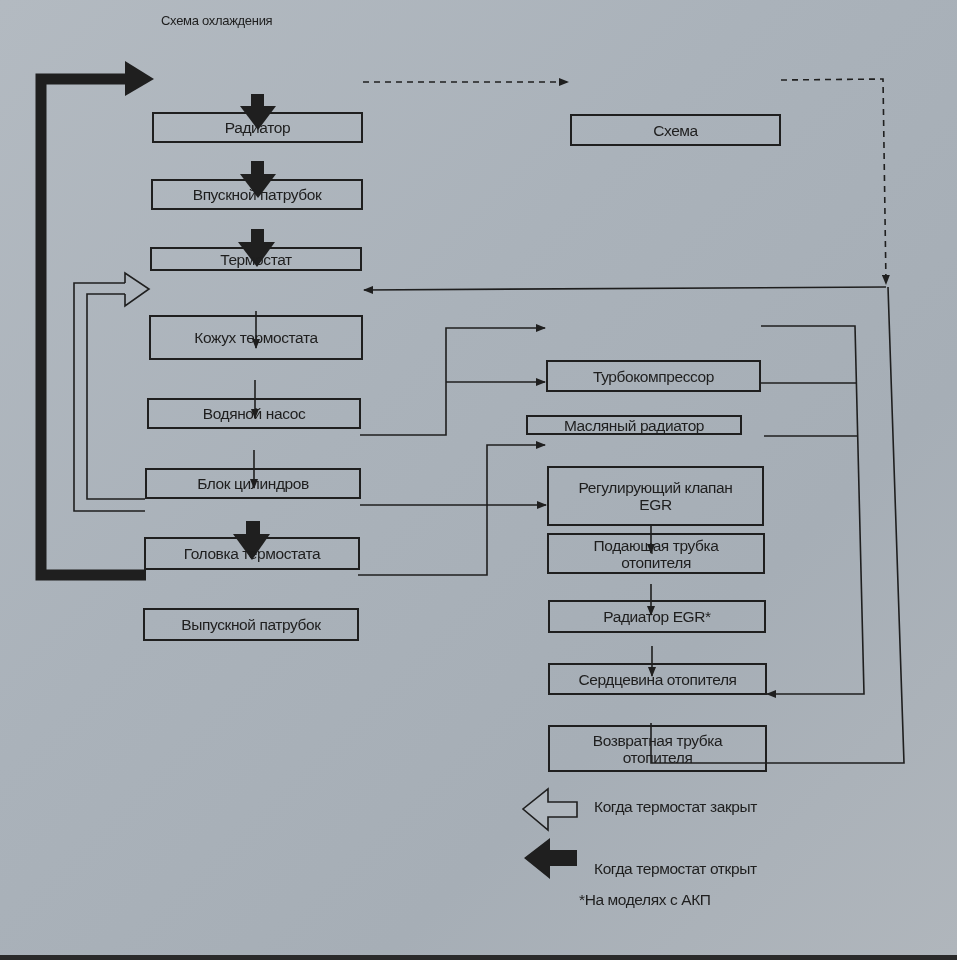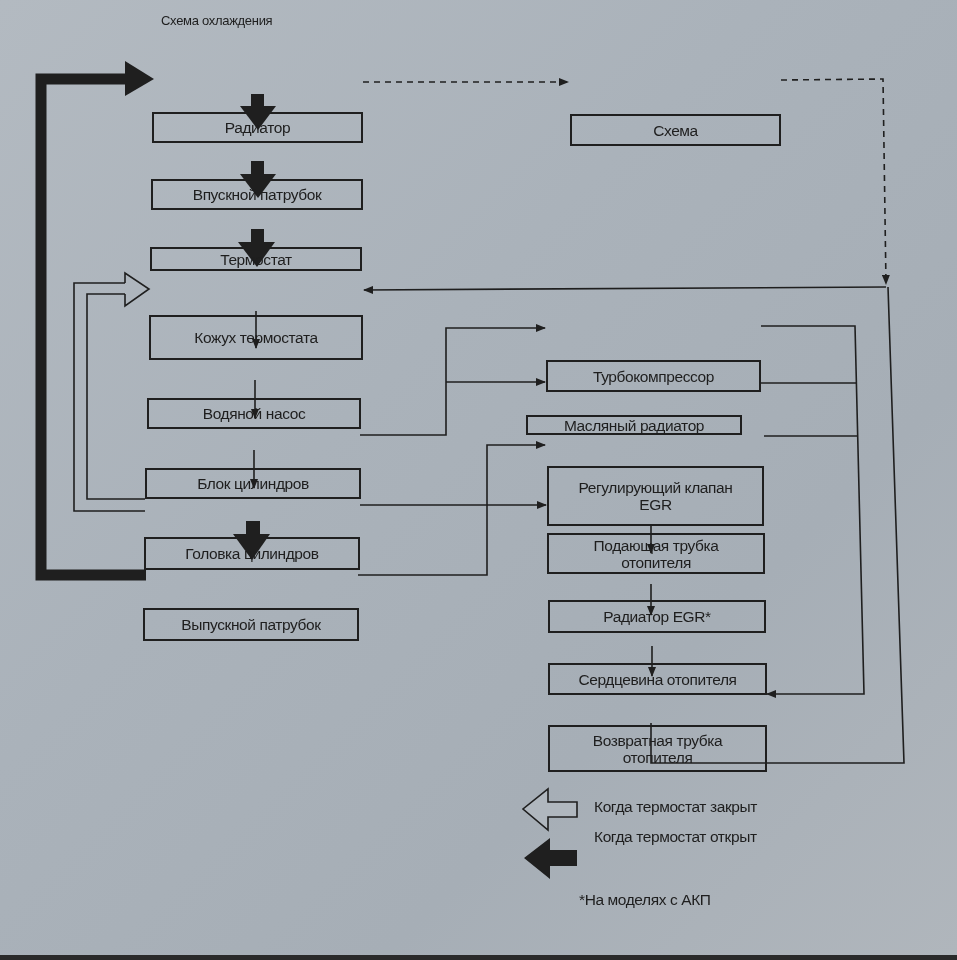--- a/index.html
+++ b/index.html
@@ -103,28 +103,28 @@
 </svg>
 
 <div class="title">Схема охлаждения</div>
 
 <div class="box" style="left:152px;top:64px;width:211px;height:31px;">Радиатор</div>
 <div class="box" style="left:151px;top:131px;width:212px;height:31px;">Впускной патрубок</div>
 <div class="box" style="left:150px;top:199px;width:212px;height:24px;">Термостат</div>
 <div class="box" style="left:149px;top:267px;width:214px;height:45px;">Кожух термостата</div>
 <div class="box" style="left:147px;top:350px;width:214px;height:31px;">Водяной насос</div>
 <div class="box" style="left:145px;top:420px;width:216px;height:31px;">Блок цилиндров</div>
-<div class="box" style="left:144px;top:489px;width:216px;height:33px;">Головка цилиндров</div>
+<div class="box" style="left:144px;top:489px;width:216px;height:33px;">Головка термостата</div>
 <div class="box" style="left:143px;top:560px;width:216px;height:33px;">Выпускной патрубок</div>
 
 <div class="box" style="left:570px;top:66px;width:211px;height:32px;">Схема</div>
 
 <div class="box" style="left:546px;top:312px;width:215px;height:32px;">Турбокомпрессор</div>
 <div class="box" style="left:526px;top:367px;width:216px;height:20px;">Масляный радиатор</div>
 <div class="box" style="left:547px;top:418px;width:217px;height:60px;padding:0 16px;">Регулирующий клапан EGR</div>
 <div class="box" style="left:547px;top:485px;width:218px;height:41px;padding:0 28px;">Подающая трубка отопителя</div>
 <div class="box" style="left:548px;top:552px;width:218px;height:33px;">Радиатор EGR*</div>
 <div class="box" style="left:548px;top:615px;width:219px;height:32px;">Сердцевина отопителя</div>
 <div class="box" style="left:548px;top:677px;width:219px;height:47px;padding:0 40px;">Возвратная трубка отопителя</div>
 
 <div class="legend-text" style="left:594px;top:798px;">Когда термостат закрыт</div>
-<div class="legend-text" style="left:594px;top:828px;text-align:center;">Когда термостат открыт</div>
+<div class="legend-text" style="left:594px;top:860px;text-align:center;">Когда термостат открыт</div>
 <div class="legend-text" style="left:579px;top:891px;">*На моделях с АКП</div>
 
 </body></html>

